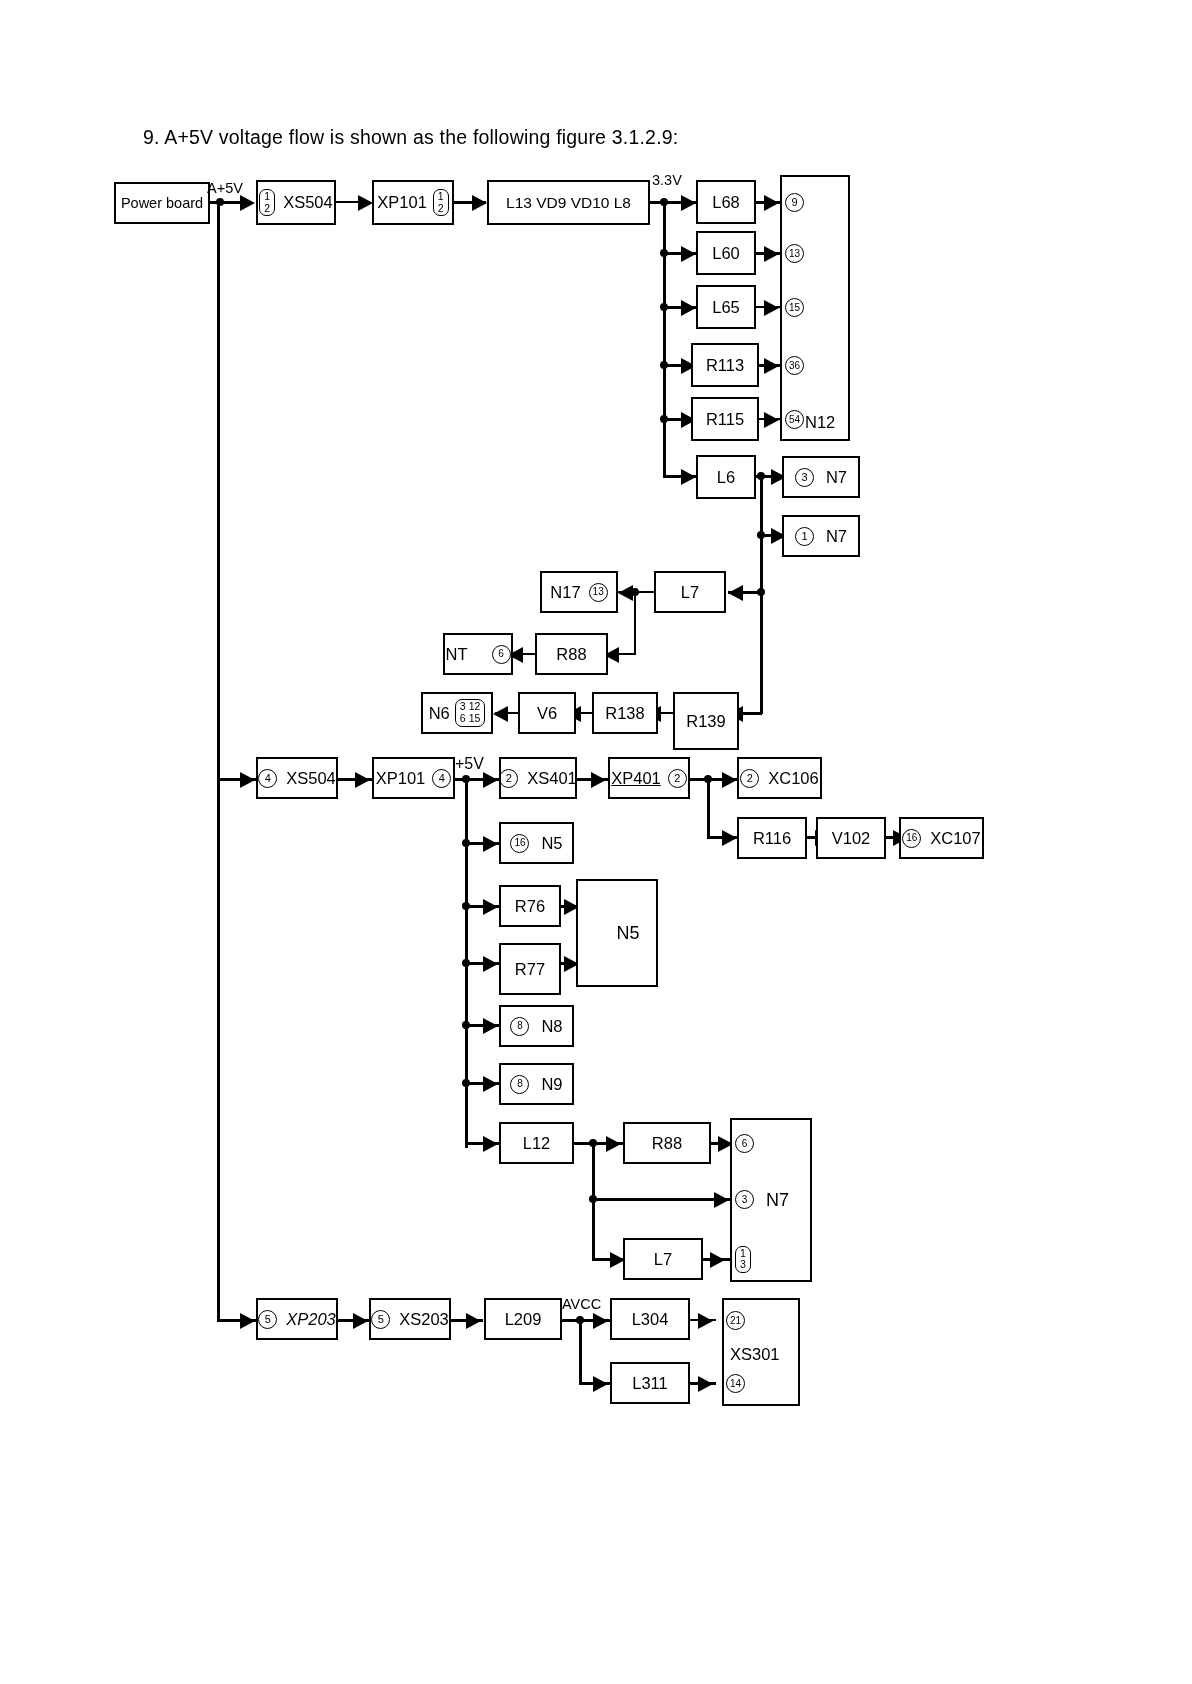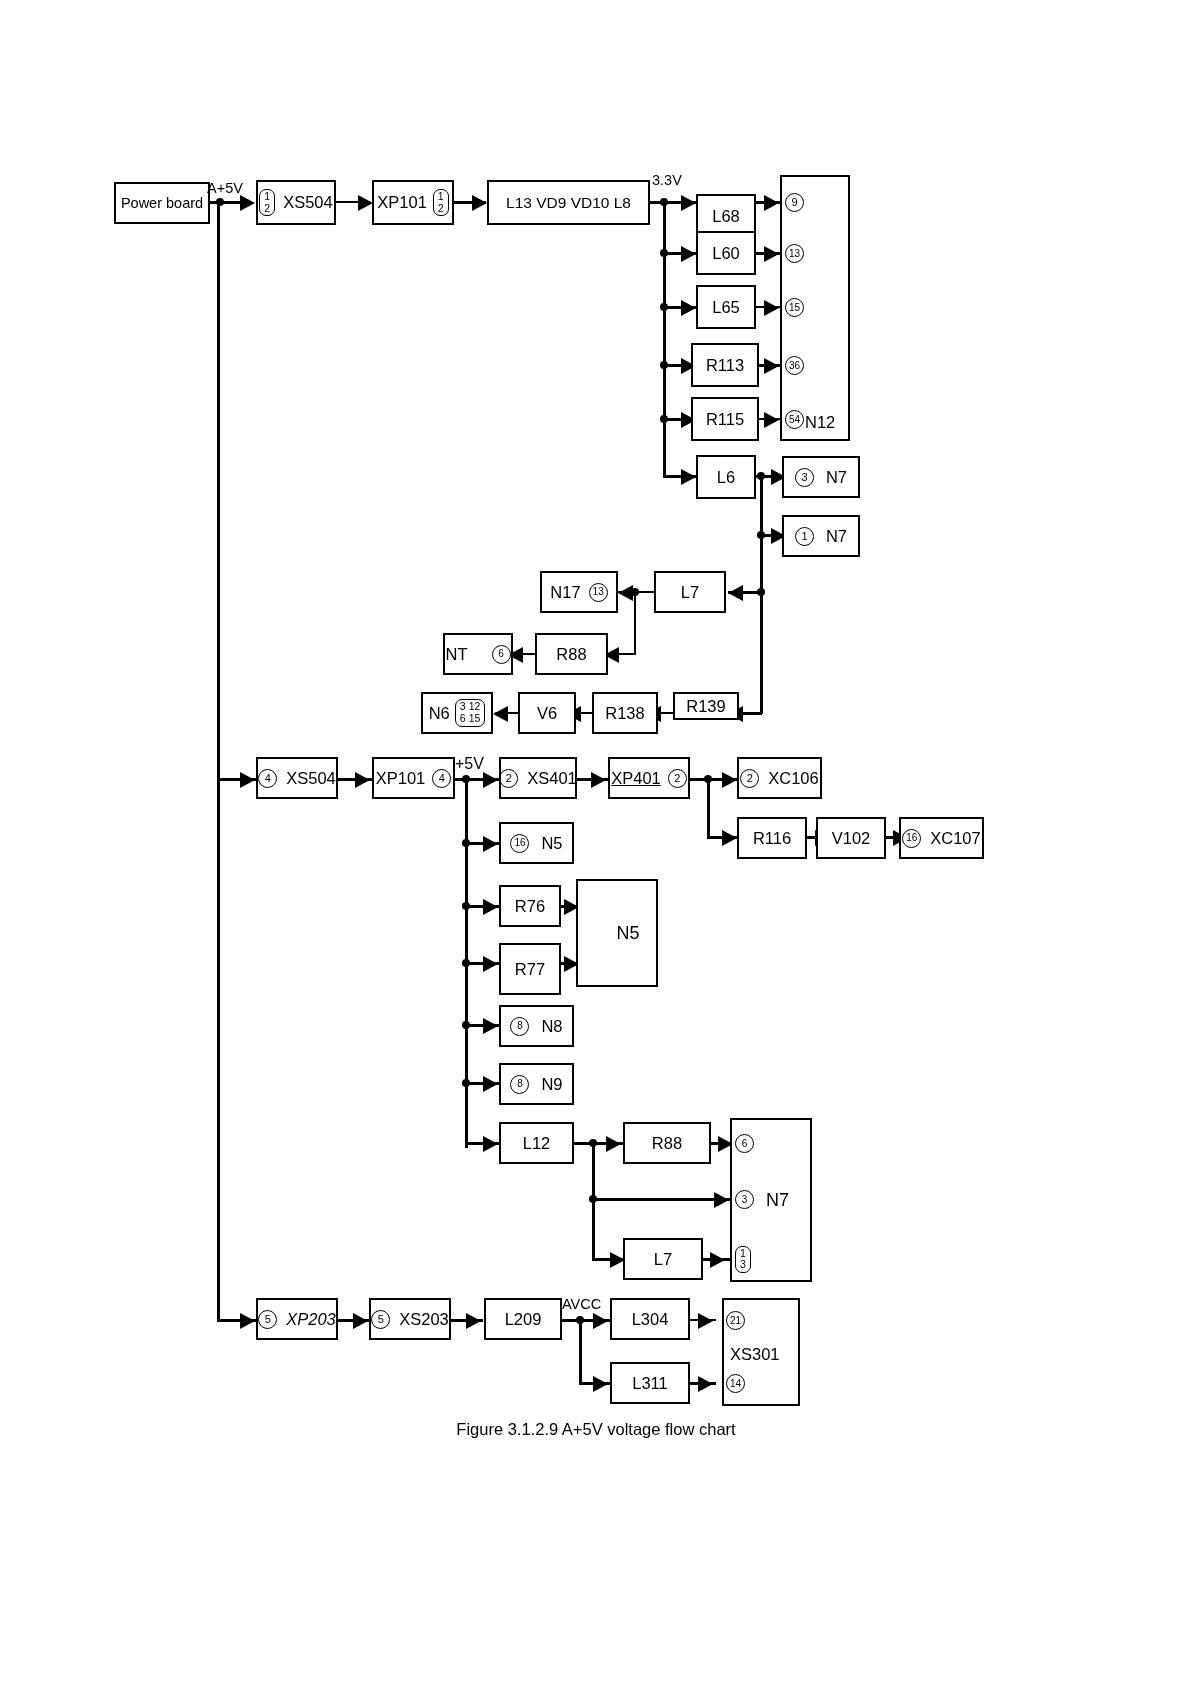--- a/index.html
+++ b/index.html
@@ -69,20 +69,21 @@
   
   .ar{position:absolute;width:0;height:0;}
   .ar.r{border-top:8px solid transparent;border-bottom:8px solid transparent;border-left:15px solid #000;}
   .ar.l{border-top:8px solid transparent;border-bottom:8px solid transparent;border-right:15px solid #000;}
 </style>
 </head>
 <body>
 
 <div id="page">
 
+  <div class="heading">9. A+5V voltage flow is shown as the following figure 3.1.2.9:</div>
 
   <div class="blk" style="left:114px;top:182px;width:96px;height:42px;">
     <span class="lbl" style="font-size:14.5px;">Power board</span>
   </div>
 
   <div class="flab" style="left:207px;top:180px;">A+5V</div>
   <div class="h" style="left:210px;top:201px;width:38px;"></div>
   <div class="ar r" style="left:240px;top:195px;"></div>
   <div class="dot" style="left:216px;top:198px;"></div>
 
@@ -112,21 +113,21 @@
     <span class="lbl" style="font-size:15.5px;">L13     VD9     VD10   L8</span>
   </div>
 
   <div class="flab" style="left:652px;top:172px;">3.3V</div>
   <div class="h" style="left:650px;top:201px;width:38px;"></div>
   <div class="v" style="left:663px;top:201px;height:276px;"></div>
 
   <div class="dot" style="left:660px;top:198px;"></div>
   <div class="h" style="left:663px;top:201px;width:34px;"></div>
   <div class="ar r" style="left:681px;top:195px;"></div>
-  <div class="blk" style="left:696px;top:180px;width:60px;height:44px;margin-top:14px;">
+  <div class="blk" style="left:696px;top:180px;width:60px;height:44px;">
     <span class="lbl">L68</span>
   </div>
   <div class="h" style="left:756px;top:201px;width:26px;"></div>
   <div class="ar r" style="left:764px;top:195px;"></div>
 
   <div class="dot" style="left:660px;top:249px;"></div>
   <div class="h" style="left:663px;top:252px;width:34px;"></div>
   <div class="ar r" style="left:681px;top:246px;"></div>
   <div class="blk" style="left:696px;top:231px;width:60px;height:44px;">
     <span class="lbl">L60</span>
@@ -221,21 +222,21 @@
   <div class="ar l" style="left:508px;top:647px;"></div>
 
   <div class="blk" style="left:443px;top:633px;width:70px;height:42px;">
     <span class="lbl" style="margin-right:24px;">NT</span>
     <span class="pin sm">6</span>
   </div>
 
   <div class="h" style="left:730px;top:712px;width:32px;"></div>
   <div class="ar l" style="left:728px;top:706px;"></div>
 
-  <div class="blk" style="left:673px;top:692px;width:66px;height:28px;">
+  <div class="blk" style="left:673px;top:692px;width:66px;height:58px;">
     <span class="lbl">R139</span>
   </div>
   <div class="h thin" style="left:648px;top:712px;width:25px;"></div>
   <div class="ar l" style="left:646px;top:706px;"></div>
 
   <div class="blk" style="left:592px;top:692px;width:66px;height:42px;">
     <span class="lbl">R138</span>
   </div>
   <div class="h thin" style="left:568px;top:712px;width:24px;"></div>
   <div class="ar l" style="left:566px;top:706px;"></div>
@@ -447,14 +448,13 @@
     <span class="lbl">L311</span>
   </div>
   <div class="h" style="left:690px;top:1382px;width:26px;"></div>
   <div class="ar r" style="left:698px;top:1376px;"></div>
 
   <div class="blk" style="left:722px;top:1298px;width:78px;height:108px;"></div>
   <div class="flab b" style="left:730px;top:1345px;">XS301</div>
   <div class="pin sm" style="position:absolute;left:726px;top:1311px;">21</div>
   <div class="pin sm" style="position:absolute;left:726px;top:1374px;">14</div>
 
-  <div class="caption">Figure 3.1.2.9 A+5V voltage flow chart</div>
 </div>
 
 </body></html>

